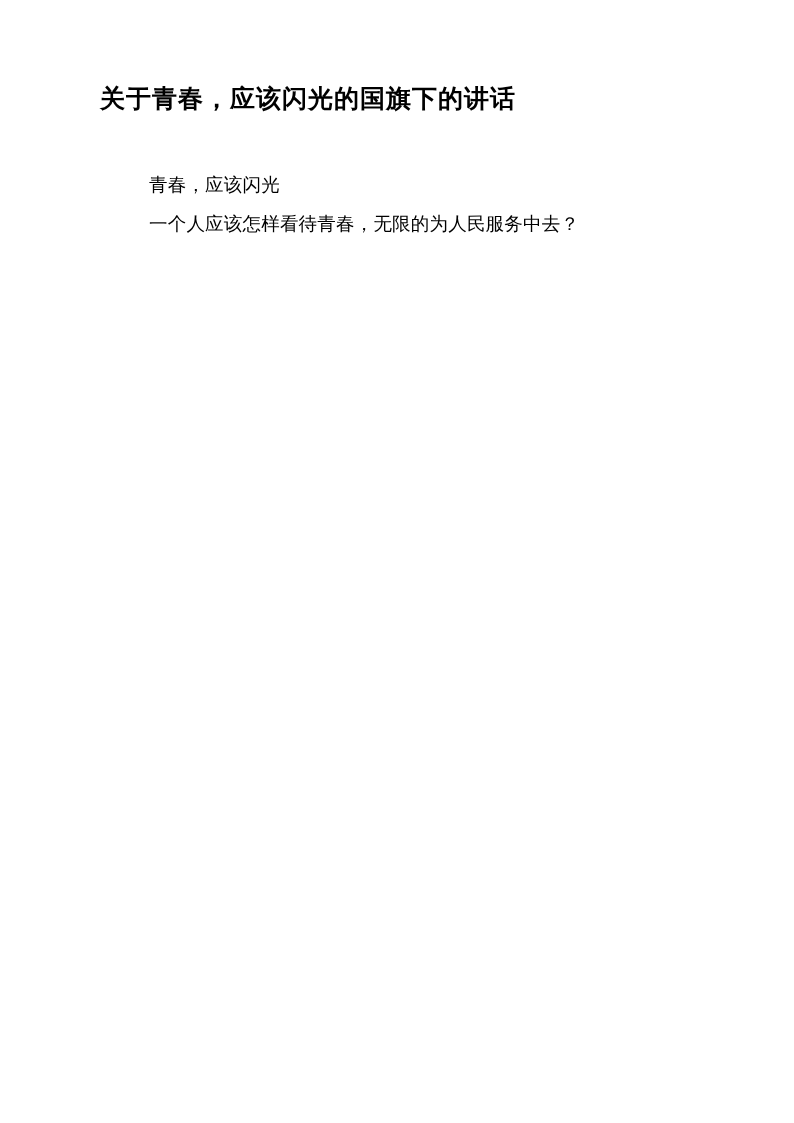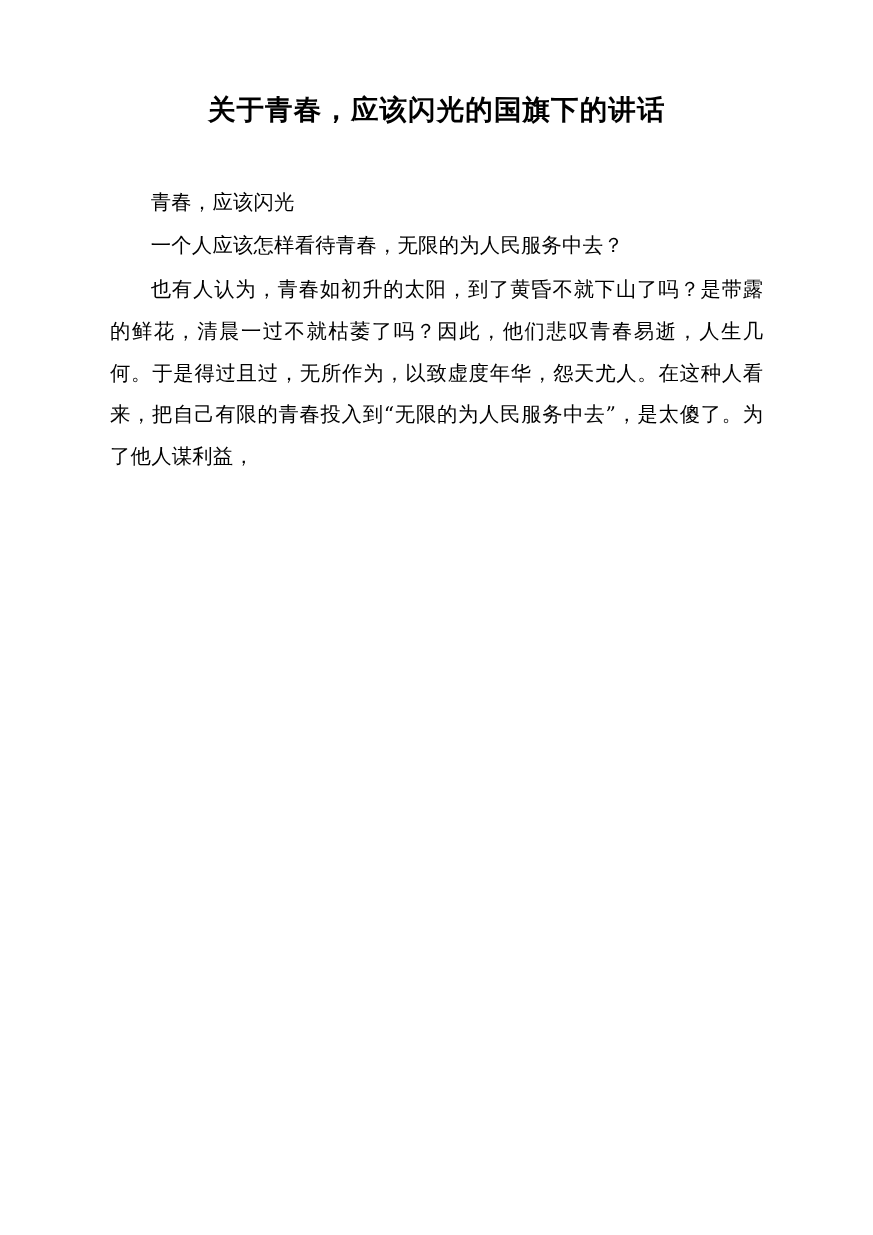--- a/index.html
+++ b/index.html
@@ -24,39 +24,38 @@
   }
   .doc-body {
     position: absolute;
     left: 100px;
     top: 82px;
     width: 594px;
   }
   .doc-title {
     font-size: 25px;
     font-weight: bold;
-    text-align: center;
+    text-align: left;
     letter-spacing: 1px;
     line-height: 1.5;
     margin: 0 0 46px 0;
-    font-family: Liberation Serif, serif;
+    font-family: Liberation Mono, monospace;
   }
   .para {
     font-size: 18.5px;
     line-height: 2.05;
     text-align: justify;
     text-justify: inter-ideograph;
-    margin: 0 0 2px 0;
+    margin: 0 0 2px 12px;
     text-indent: 2em;
     letter-spacing: 0.2px;
   }
 </style>
 </head>
 <body>
 
 <div class="page">
   <div class="doc-body">
     <h1 class="doc-title">关于青春，应该闪光的国旗下的讲话</h1>
     <p class="para">青春，应该闪光</p>
     <p class="para">一个人应该怎样看待青春，无限的为人民服务中去？</p>
-    <p class="para">也有人认为，青春如初升的太阳，到了黄昏不就下山了吗？是带露的鲜花，清晨一过不就枯萎了吗？因此，他们悲叹青春易逝，人生几何。于是得过且过，无所作为，以致虚度年华，怨天尤人。在这种人看来，把自己有限的青春投入到“无限的为人民服务中去”，是太傻了。为了他人谋利益，</p>
   </div>
 </div>
 
 </body></html>

